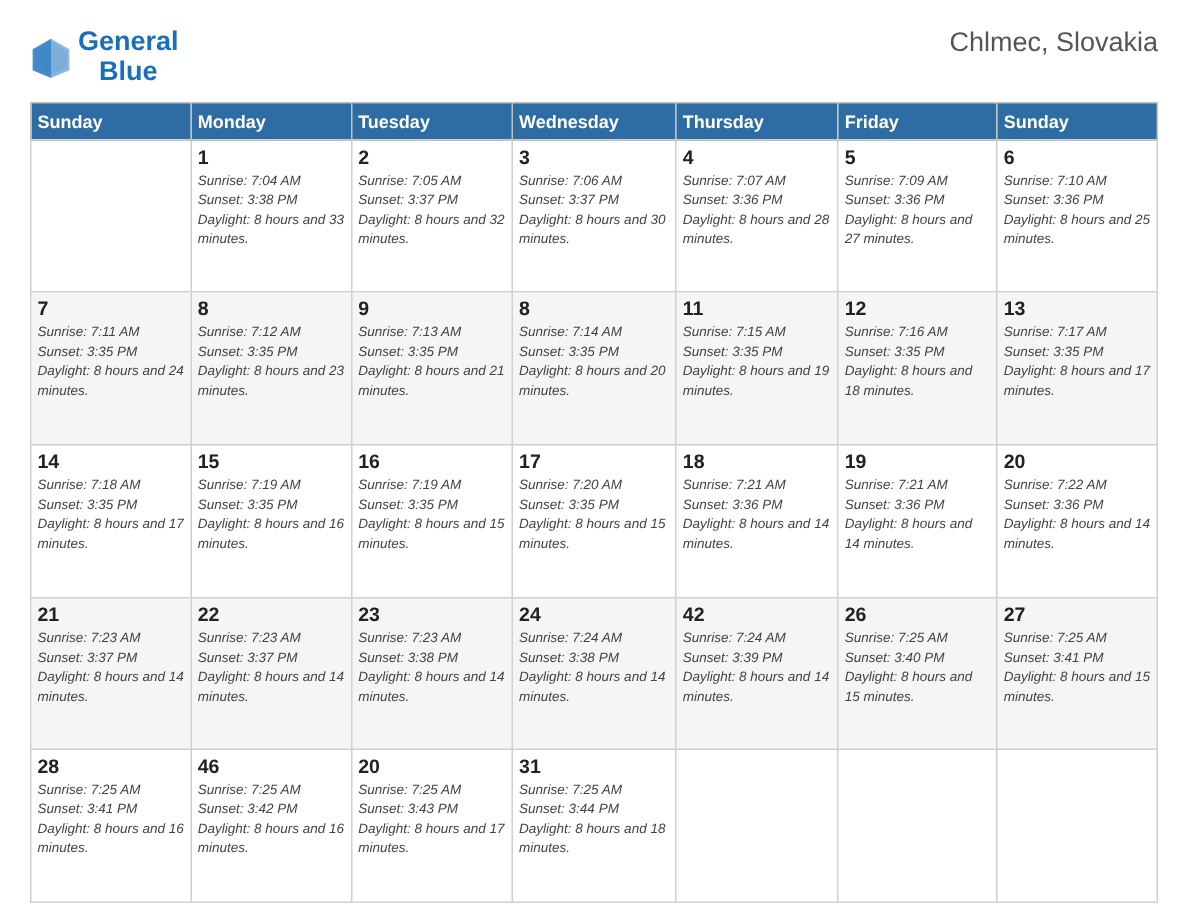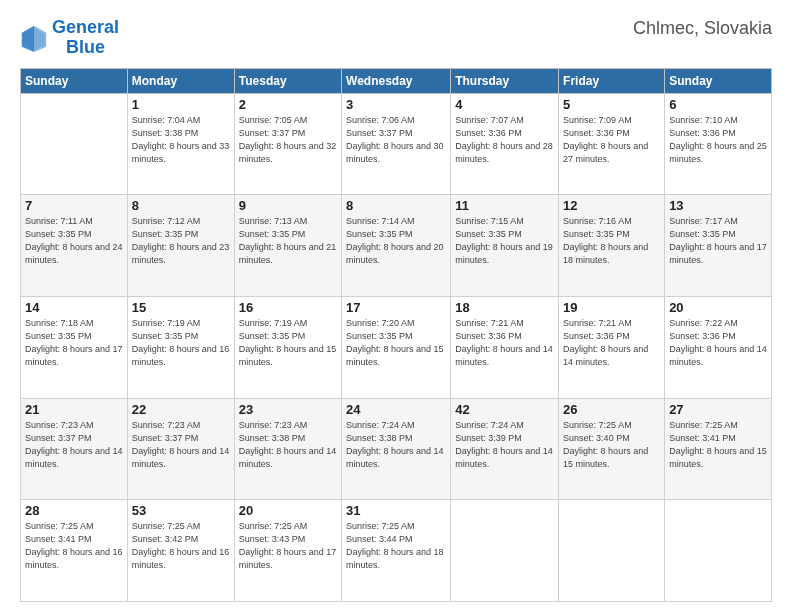--- a/index.html
+++ b/index.html
@@ -85,20 +85,21 @@
       font-size: 13px;
       font-weight: bold;
       color: #222;
       display: block;
       margin-bottom: 2px;
     }
     .day-info {
       font-size: 9px;
       color: #444;
       line-height: 1.45;
+      font-style: italic;
     }
     .calendar tbody tr:nth-child(even) {
       background: #f5f5f5;
     }
     .calendar tbody tr:nth-child(odd) {
       background: #ffffff;
     }
     .calendar tbody tr td.empty {
       background: inherit;
     }
@@ -253,21 +254,21 @@
             <span class="day-number">27</span>
             <div class="day-info">Sunrise: 7:25 AM<br>Sunset: 3:41 PM<br>Daylight: 8 hours and 15 minutes.</div>
           </td>
         </tr>
         <tr>
           <td>
             <span class="day-number">28</span>
             <div class="day-info">Sunrise: 7:25 AM<br>Sunset: 3:41 PM<br>Daylight: 8 hours and 16 minutes.</div>
           </td>
           <td>
-            <span class="day-number">53</span>
+            <span class="day-number">46</span>
             <div class="day-info">Sunrise: 7:25 AM<br>Sunset: 3:42 PM<br>Daylight: 8 hours and 16 minutes.</div>
           </td>
           <td>
             <span class="day-number">20</span>
             <div class="day-info">Sunrise: 7:25 AM<br>Sunset: 3:43 PM<br>Daylight: 8 hours and 17 minutes.</div>
           </td>
           <td>
             <span class="day-number">31</span>
             <div class="day-info">Sunrise: 7:25 AM<br>Sunset: 3:44 PM<br>Daylight: 8 hours and 18 minutes.</div>
           </td>

